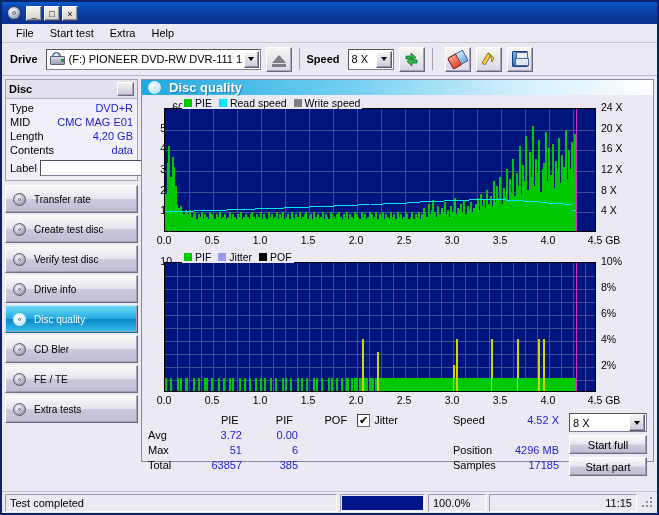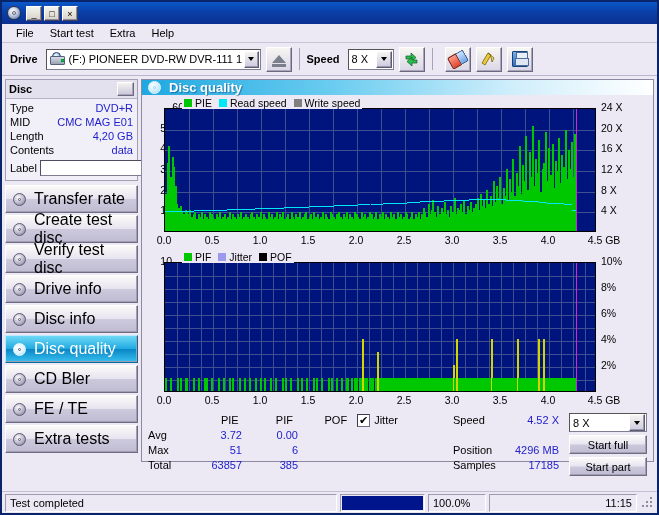--- a/index.html
+++ b/index.html
@@ -153,21 +153,21 @@
     display:flex;align-items:center;justify-content:center;cursor:pointer;
   }
   .cd-glyph{width:13px;height:13px;border-radius:50%;
     background:radial-gradient(circle at 38% 32%,#ffffa8,#dcd12c 55%,#8a8200);border:1px solid #5a5500;position:relative;}
   .cd-glyph:after{content:"";position:absolute;left:4.5px;top:4.5px;width:3px;height:3px;border-radius:50%;background:#f4f2e2;border:1px solid #8a8200;}
   .navbtn{
     height:28px;margin-bottom:2px;display:flex;align-items:center;
     background:linear-gradient(to bottom,#fbfaf8 0%,#e7e4f0 48%,#cdc9dd 52%,#bfbbd1 100%);
     border:1px solid #fff;border-right-color:#6f6b82;border-bottom-color:#6f6b82;
     box-shadow: inset -1px -1px 0 #a29eb4;
-    padding-left:6px;cursor:pointer;font-size:16px;color:#000;
+    padding-left:6px;cursor:pointer;font-size:10px;color:#000;
   }
   .navbtn.active{
     background:linear-gradient(to bottom,#6fd9f6 0%,#1fa8e0 50%,#0b86c6 52%,#37c0ef 100%);
     color:#fff;border-color:#bfe9fb;border-right-color:#056a9e;border-bottom-color:#056a9e;
   }
   .navbtn .nicon{
     width:16px;height:15px;margin-right:6px;flex:0 0 auto;position:relative;
   }
   .nicon .ring{
     position:absolute;left:1px;top:1px;width:13px;height:13px;border-radius:50%;
@@ -403,27 +403,20 @@
             <i class="hole"></i>
           </span>
         <span>Verify test disc</span>
       </div>
       <div class="navbtn">
         <span class="nicon">
             <i class="ring"></i>
             <i class="hole"></i>
           </span>
         <span>Drive info</span>
-      </div>
-      <div class="navbtn">
-        <span class="nicon">
-            <i class="ring"></i>
-            <i class="hole"></i>
-          </span>
-        <span>Disc info</span>
       </div>
       <div class="navbtn active">
         <span class="nicon">
             <i class="ring"></i>
             <i class="hole"></i>
           </span>
         <span>Disc quality</span>
       </div>
       <div class="navbtn">
         <span class="nicon">

